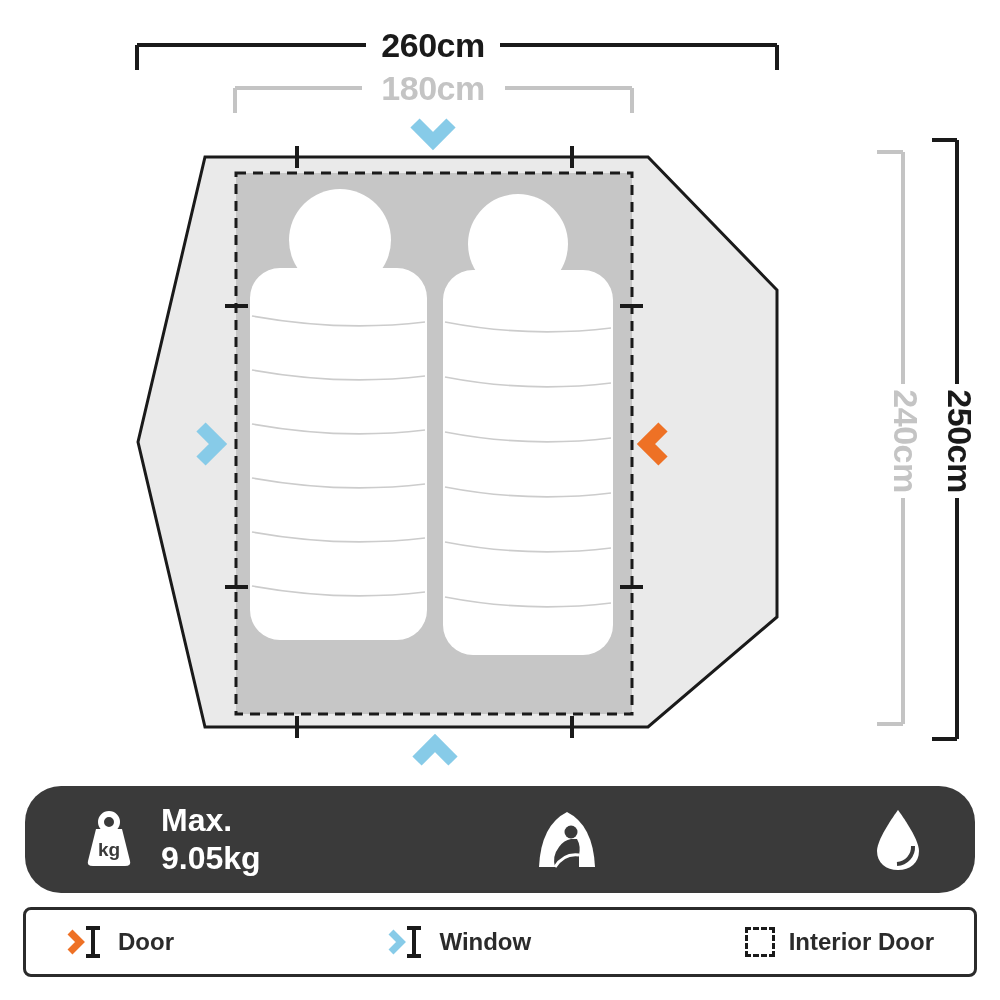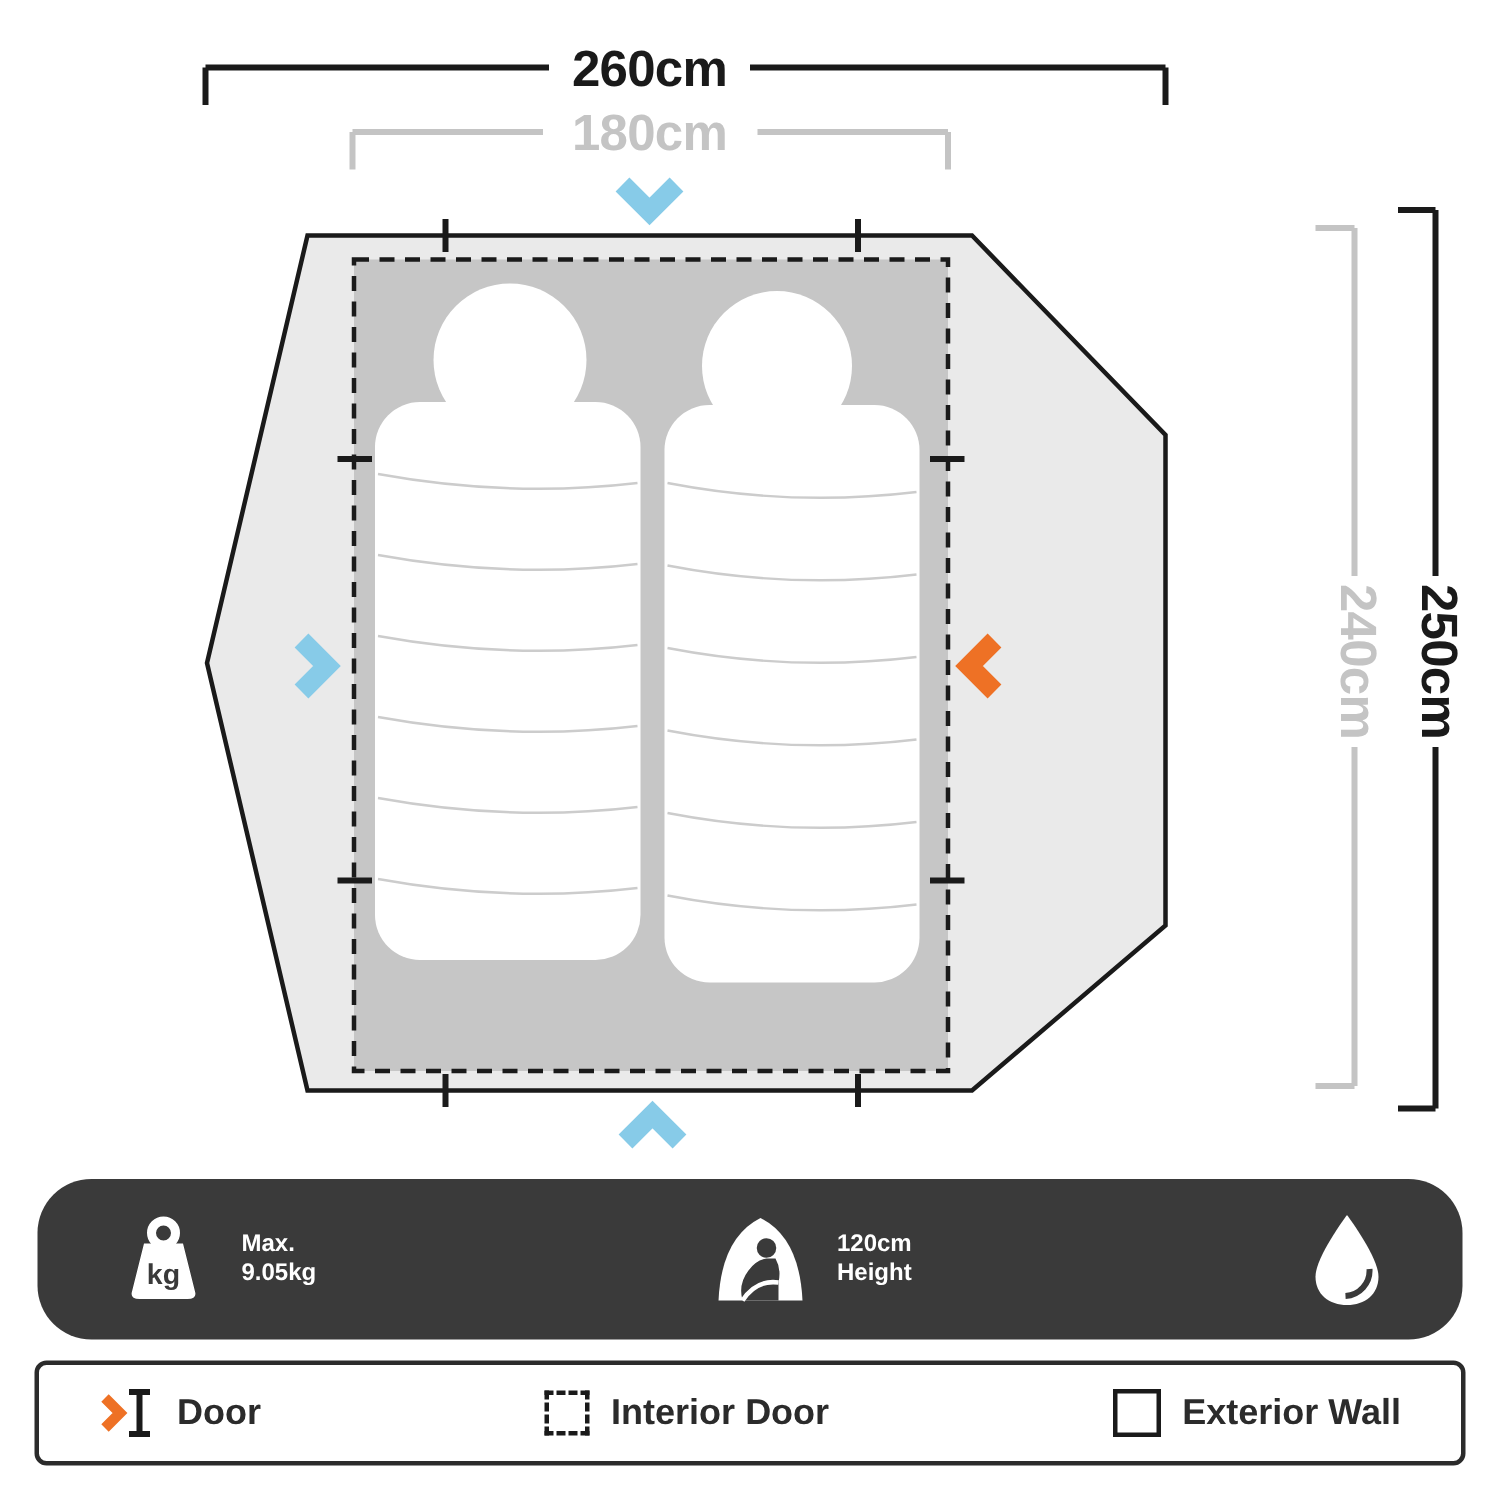--- a/index.html
+++ b/index.html
@@ -10,21 +10,21 @@
   .dim-black{fill:#1a1a1a;}
   .dim-gray{fill:#c4c4c4;}
 
   .spec-bar{
     position:absolute;left:25px;top:786px;width:950px;height:107px;
     background:#3a3a3a;border-radius:36px;
     display:flex;align-items:center;justify-content:space-between;
     padding:0 52px;box-sizing:border-box;
   }
   .spec-item{display:flex;align-items:center;gap:20px;}
-  .spec-text{color:#fff;font-weight:bold;font-size:16px;line-height:1.18;text-align:left;white-space:nowrap;}
+  .spec-text{color:#fff;font-weight:bold;font-size:32px;line-height:1.18;text-align:left;white-space:nowrap;}
 
   .legend-bar{
     position:absolute;left:23px;top:907px;width:954px;height:70px;
     background:#fff;border:3px solid #2b2b2b;border-radius:8px;
     display:flex;align-items:center;justify-content:space-between;
     padding:0 40px;box-sizing:border-box;
   }
   .legend-item{display:flex;align-items:center;gap:14px;}
   .legend-label{color:#2b2b2b;font-weight:bold;font-size:24px;white-space:nowrap;}
   .legend-swatch-dashed{width:24px;height:24px;border:3px dashed #1a1a1a;background:#fff;}
@@ -139,24 +139,20 @@
       </div>
     </div>
 
     <div class="spec-item">
       <svg width="62" height="62" viewBox="0 0 62 62">
         <path d="M3,58 Q5,16 31,3 Q57,16 59,58 Z" fill="#ffffff"></path>
         <circle cx="35" cy="23" r="6.5" fill="#3a3a3a"></circle>
         <path d="M41,30 Q45,37 43,46 L43,58 L19,58 Q16,47 23,38 Q28,31 35,30 Z" fill="#3a3a3a"></path>
         <path d="M19,58 Q28,44 43,46" stroke="#ffffff" stroke-width="3" fill="none"></path>
       </svg>
-      <div class="spec-text">
-        <div>120cm</div>
-        <div>Height</div>
-      </div>
     </div>
 
 
     <div class="spec-item">
       <svg width="50" height="64" viewBox="0 0 50 64">
         <path d="M25,2 C25,2 4,30 4,43 C4,55 13,62 25,62 C37,62 46,55 46,43 C46,30 25,2 25,2 Z" fill="#ffffff"></path>
         <path d="M40,38 A17,17 0 0 1 24,56" stroke="#3a3a3a" stroke-width="4" fill="none"></path>
       </svg>
     </div>
   </div>
@@ -168,25 +164,32 @@
         <polyline points="4,7 14,17 4,27" fill="none" stroke="#ee7125" stroke-width="7"></polyline>
         <g stroke="#1a1a1a" stroke-width="4">
           <line x1="27" y1="3" x2="27" y2="31"></line>
           <line x1="20" y1="3" x2="34" y2="3"></line>
           <line x1="20" y1="31" x2="34" y2="31"></line>
         </g>
       </svg>
       <span class="legend-label">Door</span>
     </div>
 
+    <div class="legend-item">
+      <svg width="38" height="34" viewBox="0 0 38 34">
+        <polyline points="4,7 14,17 4,27" fill="none" stroke="#87cbe8" stroke-width="7"></polyline>
+        <g stroke="#1a1a1a" stroke-width="4">
+          <line x1="27" y1="3" x2="27" y2="31"></line>
+          <line x1="20" y1="3" x2="34" y2="3"></line>
+          <line x1="20" y1="31" x2="34" y2="31"></line>
+        </g>
+      </svg>
+      <span class="legend-label">Window</span>
+    </div>
 
     <div class="legend-item">
       <span class="legend-swatch-dashed"></span>
       <span class="legend-label">Interior Door</span>
     </div>
 
-    <div class="legend-item">
-      <span class="legend-swatch-solid"></span>
-      <span class="legend-label">Exterior Wall</span>
-    </div>
 
   </div>
 </div>
 
 </body></html>

